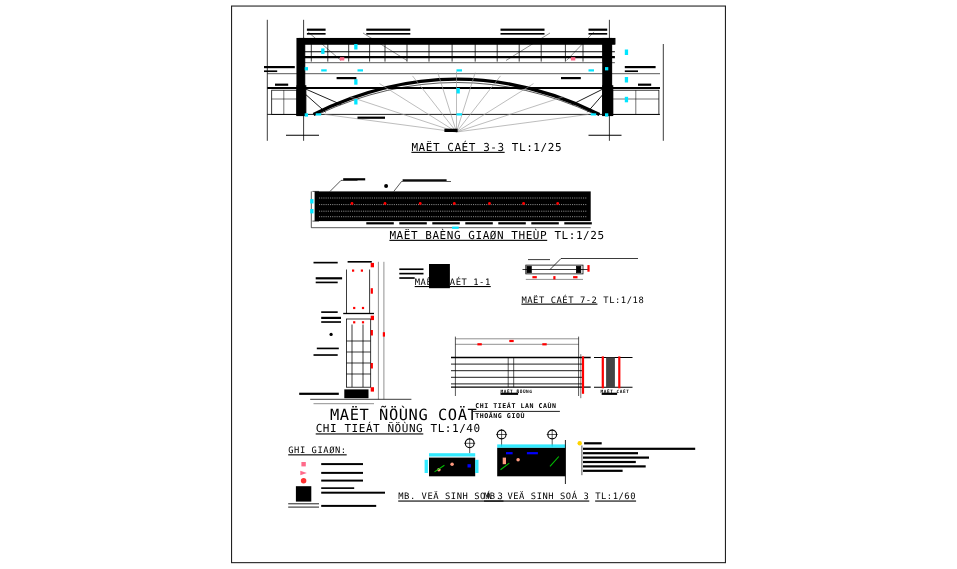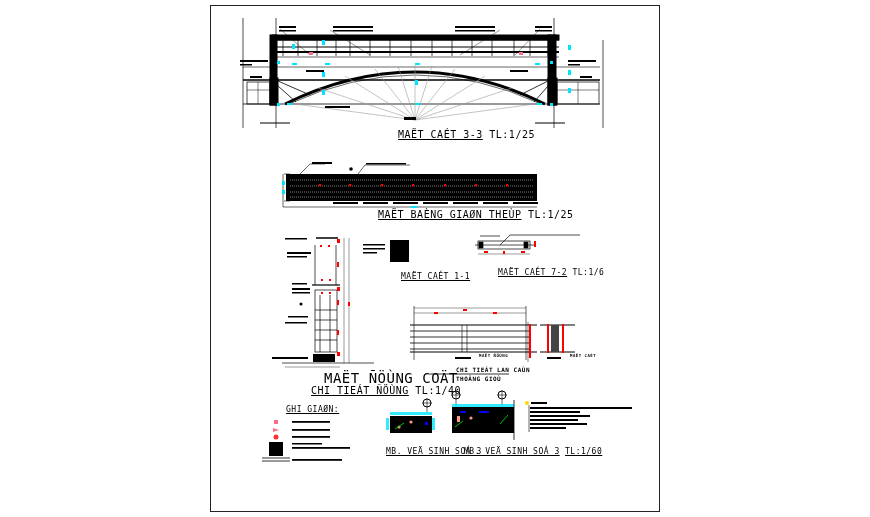--- a/index.html
+++ b/index.html
@@ -1,19 +1,19 @@
 <!DOCTYPE html>
 <html><head>
 <meta charset="utf-8">
 <style>
   html,body{margin:0;padding:0;background:#ffffff;}
   body{width:870px;height:517px;position:relative;overflow:hidden;font-family:"Liberation Sans",sans-serif;}
   #canvas{position:absolute;left:0;top:0;width:870px;height:517px;}
   .sheet{position:absolute;left:210px;top:5px;width:450px;height:507px;border:1px solid #222;box-sizing:border-box;background:#fff;}
-  .title{position:absolute;font-family:"DejaVu Sans Mono","Liberation Mono",monospace;color:#000;white-space:nowrap;letter-spacing:0.5px;margin-left:24px;}
+  .title{position:absolute;font-family:"DejaVu Sans Mono","Liberation Mono",monospace;color:#000;white-space:nowrap;letter-spacing:0.5px;}
   .title u{text-decoration:underline;}
   .t-main{font-size:10px;}
   .t-small{font-size:6px;font-weight:bold;}
 </style>
 </head>
 <body>
 
 <div id="canvas">
   <div class="sheet"></div>
 
@@ -357,27 +357,27 @@
   <div class="title t-main" style="left:374px;top:129px">
     <u>MAËT CAÉT 3-3</u>
     <span>TL:1/25</span>
   </div>
 
   <div class="title t-main" style="left:354px;top:209px">
     <u>MAËT BAÈNG GIAØN THEÙP</u>
     <span>TL:1/25</span>
   </div>
 
-  <div class="title" style="left:377px;top:272px;font-size:8px">
+  <div class="title" style="left:377px;top:252px;font-size:8px">
     <u>MAËT CAÉT 1-1</u>
   </div>
 
   <div class="title" style="left:474px;top:268px;font-size:8px">
     <u>MAËT CAÉT 7-2</u>
-    <span>TL:1/6</span>
+    <span>TL:1/18</span>
   </div>
 
   <div class="title" style="left:300px;top:370px;font-size:14px">
     <span>MAËT ÑÖÙNG COÄT</span>
   </div>
 
   <div class="title t-main" style="left:287px;top:385px">
     <u>CHI TIEÁT ÑÖÙNG</u>
     <span>TL:1/40</span>
   </div>

